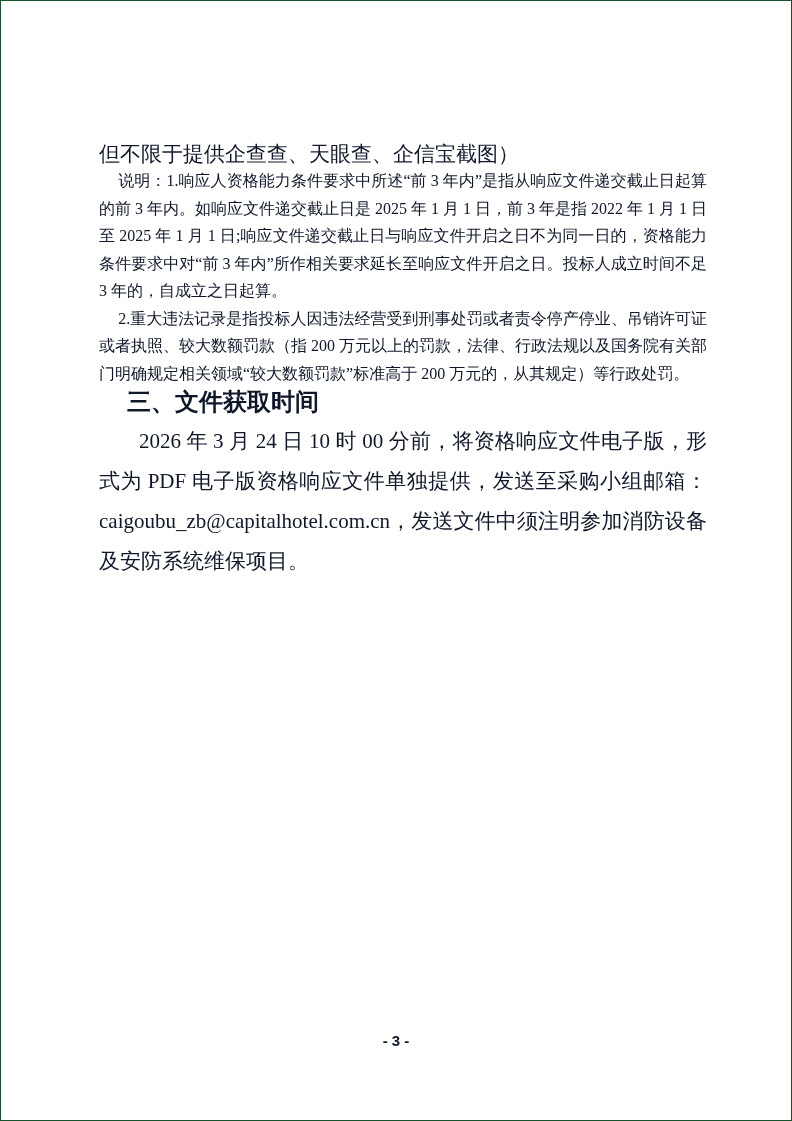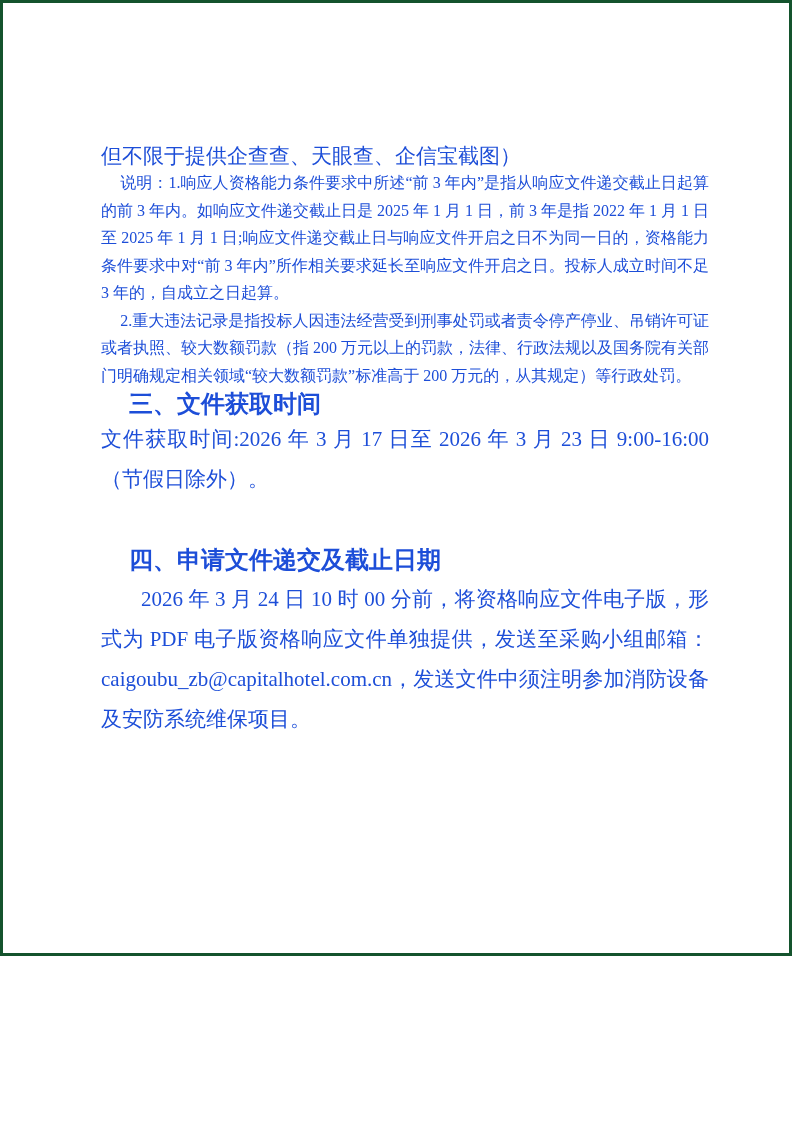--- a/index.html
+++ b/index.html
@@ -3,25 +3,25 @@
 <meta charset="utf-8">
 <style>
   html, body {
     margin: 0;
     padding: 0;
     background: #ffffff;
   }
   .page {
     position: relative;
     width: 792px;
-    height: 956px;
+    height: 1121px;
     box-sizing: border-box;
     background: #ffffff;
-    border: 3px solid #14532d;
-    color: #1d4ed8;
+    border: 1px solid #14532d;
+    color: #0f172a;
     font-family: "Liberation Serif", "DejaVu Serif", serif;
     overflow: hidden;
   }
   .content {
     position: absolute;
     left: 98px;
     top: 140px;
     width: 608px;
   }
   .content p, .content h3 {
@@ -80,24 +80,22 @@
   <div class="content">
 
     <p class="cont-line">但不限于提供企查查、天眼查、企信宝截图）</p>
 
     <p class="small-note">说明：1.响应人资格能力条件要求中所述“前 3 年内”是指从响应文件递交截止日起算的前 3 年内。如响应文件递交截止日是 2025 年 1 月 1 日，前 3 年是指 2022 年 1 月 1 日至 2025 年 1 月 1 日;响应文件递交截止日与响应文件开启之日不为同一日的，资格能力条件要求中对“前 3 年内”所作相关要求延长至响应文件开启之日。投标人成立时间不足 3 年的，自成立之日起算。</p>
 
     <p class="small-note">2.重大违法记录是指投标人因违法经营受到刑事处罚或者责令停产停业、吊销许可证或者执照、较大数额罚款（指 200 万元以上的罚款，法律、行政法规以及国务院有关部门明确规定相关领域“较大数额罚款”标准高于 200 万元的，从其规定）等行政处罚。</p>
 
     <h3 class="sec-heading">三、文件获取时间</h3>
 
-    <p class="big-text">文件获取时间:2026 年 3 月 17 日至 2026 年 3 月 23 日 9:00-16:00（节假日除外）。</p>
 
 
 
-    <h3 class="sec-heading gap-before">四、申请文件递交及截止日期</h3>
 
     <p class="big-text indent2">2026 年 3 月 24 日 10 时 00 分前，将资格响应文件电子版，形式为 PDF 电子版资格响应文件单独提供，发送至采购小组邮箱：caigoubu_zb@capitalhotel.com.cn，发送文件中须注明参加消防设备及安防系统维保项目。</p>
 
   </div>
 
   <div class="page-footer">- 3 -</div>
 </div>
 
 </body></html>

